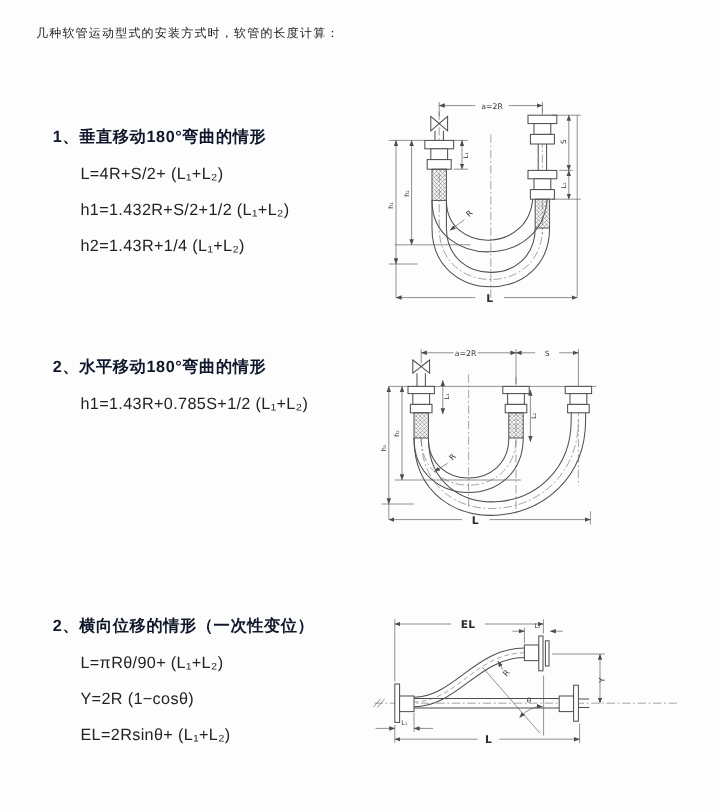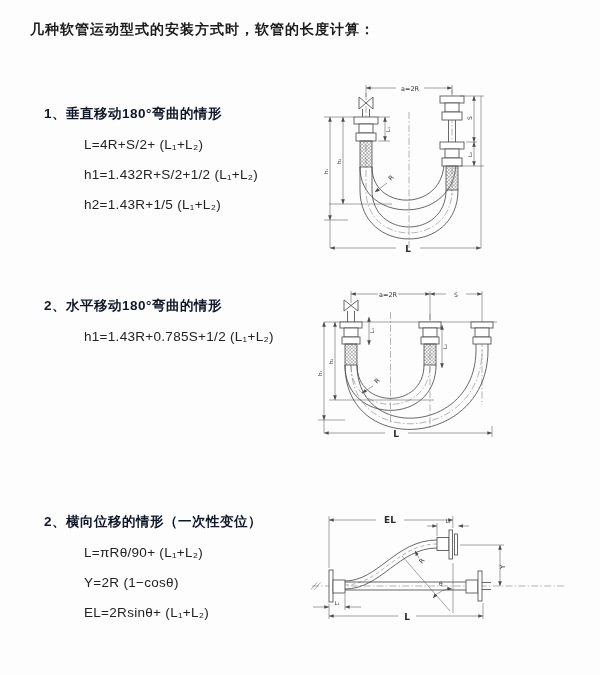--- a/index.html
+++ b/index.html
@@ -3,26 +3,26 @@
 <meta charset="utf-8">
 <style>
   html,body{margin:0;padding:0;}
   body{
     width:600px;height:675px;position:relative;overflow:hidden;
     background:#fdfdfd;color:#222;
     font-family:"Liberation Sans","DejaVu Sans",sans-serif;
   }
   .page-title{
     position:absolute;left:30px;top:21px;
-    font-size:14px;font-weight:bold;letter-spacing:1px;color:#1c1c1c;
+    font-size:10px;font-weight:normal;letter-spacing:1px;color:#1c1c1c;
   }
   .section{position:absolute;left:44px;}
   .sec1{top:105px;} .sec2{top:297px;} .sec3{top:513px;}
   .heading{font-size:13.5px;font-weight:bold;color:#0f172a;height:32px;letter-spacing:.5px;}
-  .formula{margin-left:40px;height:30px;font-size:13.5px;font-weight:500;color:#222;letter-spacing:.3px;}
+  .formula{margin-left:23px;height:30px;font-size:13.5px;font-weight:500;color:#222;letter-spacing:.3px;}
   svg{position:absolute;}
   #d1{left:298px;top:58px;}
   #d2{left:300px;top:283px;}
   #d3{left:295px;top:500px;}
   .ln{stroke:#4d4d4d;stroke-width:.85;fill:none;}
   .fr{stroke:#4d4d4d;stroke-width:.85;fill:#ffffff;}
   .hz{stroke:#4d4d4d;stroke-width:.8;fill:url(#hatch);}
   .thin{stroke:#5a5a5a;stroke-width:.55;fill:none;}
   .cl{stroke:#6a6a6a;stroke-width:.5;fill:none;stroke-dasharray:7 2.2 1.5 2.2;}
   .dsh{stroke:#6a6a6a;stroke-width:.5;fill:none;stroke-dasharray:4 2.6;}
@@ -35,21 +35,21 @@
 </style>
 </head>
 <body>
 
 <div class="page-title">几种软管运动型式的安装方式时，软管的长度计算：</div>
 
 <div class="section sec1">
   <div class="heading">1、垂直移动180°弯曲的情形</div>
   <div class="formula">L=4R+S/2+ (L₁+L₂)</div>
   <div class="formula">h1=1.432R+S/2+1/2 (L₁+L₂)</div>
-  <div class="formula">h2=1.43R+1/5 (L₁+L₂)</div>
+  <div class="formula">h2=1.43R+1/4 (L₁+L₂)</div>
 </div>
 
 <div class="section sec2">
   <div class="heading">2、水平移动180°弯曲的情形</div>
   <div class="formula">h1=1.43R+0.785S+1/2 (L₁+L₂)</div>
 </div>
 
 <div class="section sec3">
   <div class="heading">2、横向位移的情形（一次性变位）</div>
   <div class="formula">L=πRθ/90+ (L₁+L₂)</div>

